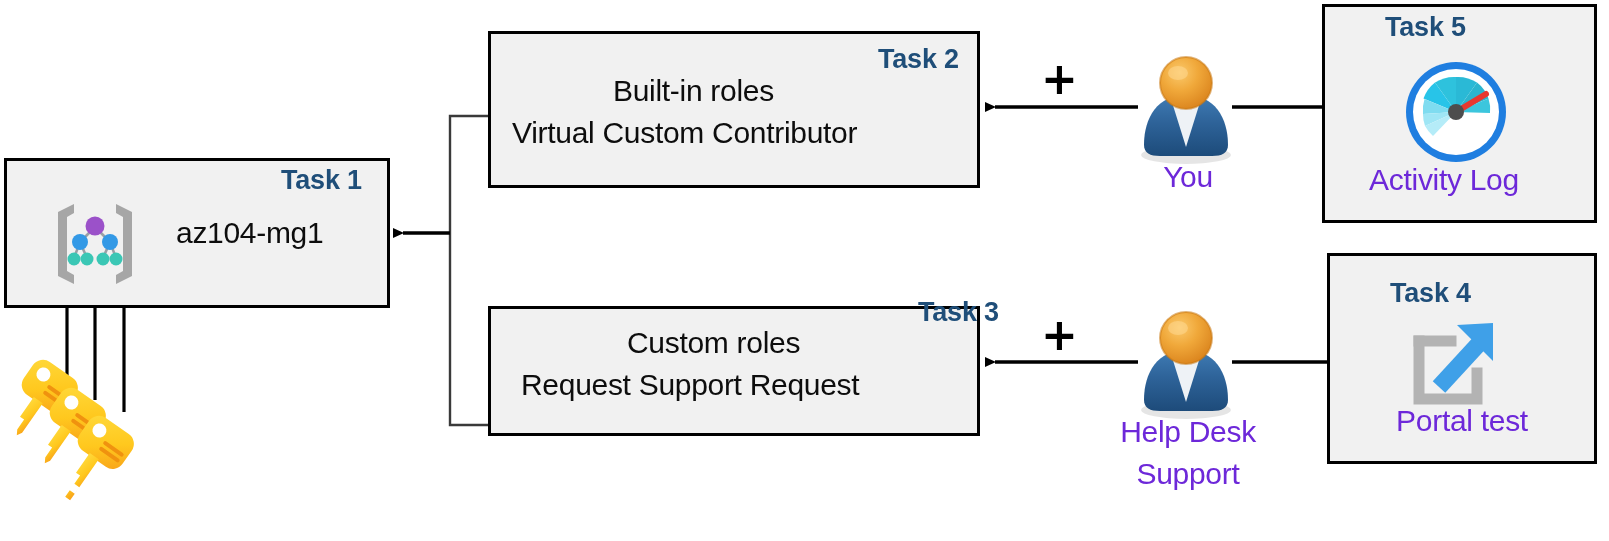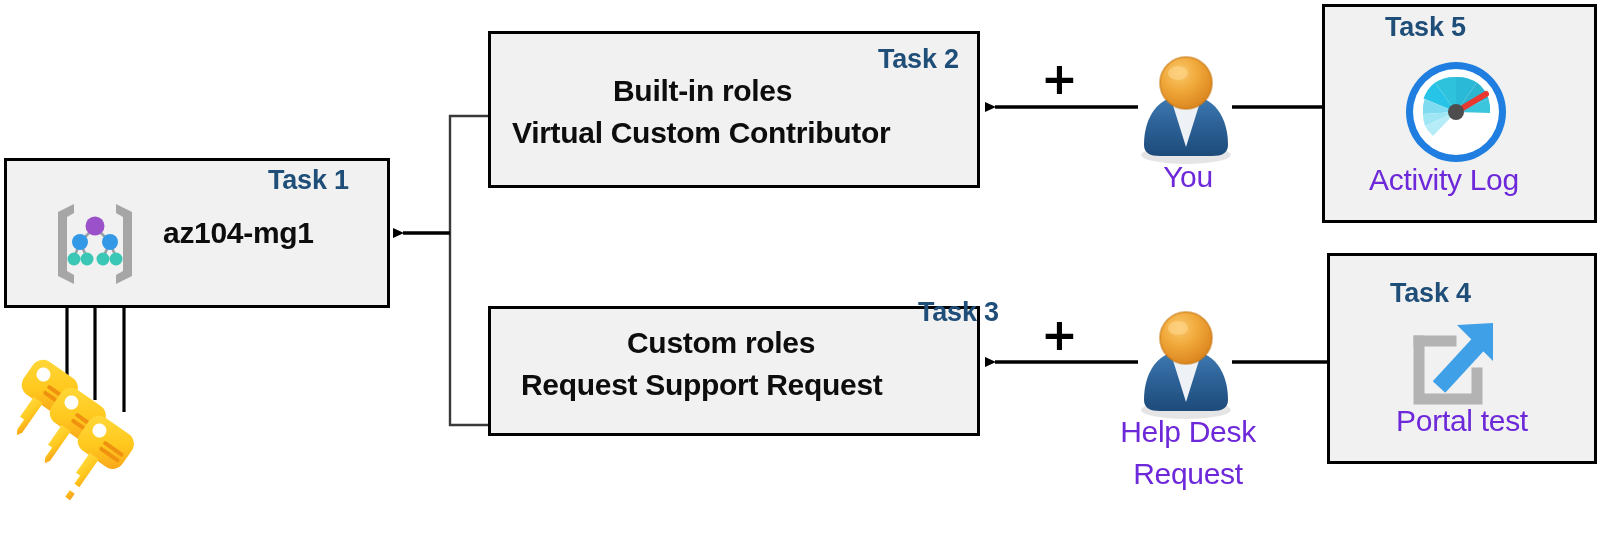--- a/index.html
+++ b/index.html
@@ -31,21 +31,21 @@
     color: #1f4e79;
     font-weight: bold;
     font-size: 27px;
     letter-spacing: -0.2px;
     white-space: nowrap;
   }
   .body-text {
     position: absolute;
     color: #0d0d0d;
     font-size: 30px;
-    font-weight: 700;
+    font-weight: 400;
     white-space: nowrap;
     letter-spacing: -0.3px;
   }
   .caption {
     position: absolute;
     color: #6d28d9;
     font-size: 30px;
     font-weight: 400;
     white-space: nowrap;
     text-align: center;
@@ -167,22 +167,22 @@
       <ellipse cx="46" cy="100" rx="45" ry="9" fill="#000000" opacity="0.10"></ellipse>
       <path d="M46,40 C18,40 4,62 4,90 C4,98 10,101 20,101 L72,101 C82,101 88,98 88,90 C88,62 74,40 46,40 z" fill="url(#bodyGrad)"></path>
       <path d="M31,44 L46,92 L61,44 C56,48 36,48 31,44 z" fill="#eef2f6"></path>
       <circle cx="46" cy="28" r="26" fill="url(#headGrad)"></circle>
       <circle cx="46" cy="28" r="26" fill="none" stroke="#c8760f" stroke-width="2" opacity="0.55"></circle>
       <ellipse cx="38" cy="18" rx="10" ry="7" fill="#ffd892" opacity="0.55"></ellipse>
     </g>
   </svg>
 
   <div class="node-box" style="left:4px; top:158px; width:386px; height:150px;"></div>
-  <div class="task-label" style="left:268px; top:165px;">Task 1</div>
-  <div class="body-text" style="left:163px; top:216px;">az104-mg1</div>
+  <div class="task-label" style="left:281px; top:165px;">Task 1</div>
+  <div class="body-text" style="left:176px; top:216px;">az104-mg1</div>
 
   <div class="icon-wrap" style="left:48px; top:196px; width:94px; height:92px;">
     <svg width="94" height="92" viewBox="0 0 94 92">
       <path d="M26,8 L10,16 L10,80 L26,88 L26,79 L19,75 L19,21 L26,17 z" fill="#a6a6a6"></path>
       <path d="M68,8 L84,16 L84,80 L68,88 L68,79 L75,75 L75,21 L68,17 z" fill="#a6a6a6"></path>
       <line x1="47" y1="31" x2="32" y2="46" stroke="#9aa0a6" stroke-width="2.6"></line>
       <line x1="47" y1="31" x2="62" y2="46" stroke="#9aa0a6" stroke-width="2.6"></line>
       <line x1="32" y1="46" x2="26" y2="62" stroke="#9aa0a6" stroke-width="2.6"></line>
       <line x1="32" y1="46" x2="39" y2="62" stroke="#9aa0a6" stroke-width="2.6"></line>
       <line x1="62" y1="46" x2="55" y2="62" stroke="#9aa0a6" stroke-width="2.6"></line>
@@ -235,18 +235,18 @@
       <path d="M14,26 L46,26" fill="none" stroke="#b3b3b3" stroke-width="11" stroke-linecap="square"></path>
       <path d="M34,72 L80,22" fill="none" stroke="#3fa0e8" stroke-width="17" stroke-linecap="butt"></path>
       <path d="M88,8 L88,46 L52,10 z" fill="#3fa0e8"></path>
     </svg>
   </div>
   <div class="caption" style="left:1327px; top:404px; width:270px;">Portal test</div>
 
   <div class="caption" style="left:1110px; top:160px; width:156px;">You</div>
 
   <div class="caption" style="left:1086px; top:415px; width:204px;">Help Desk</div>
-  <div class="caption" style="left:1086px; top:457px; width:204px;">Request</div>
+  <div class="caption" style="left:1086px; top:457px; width:204px;">Support</div>
 
   <div class="plus-sign" style="left:1041px; top:57px;">+</div>
   <div class="plus-sign" style="left:1041px; top:313px;">+</div>
 
 </div>
 
 </body></html>

